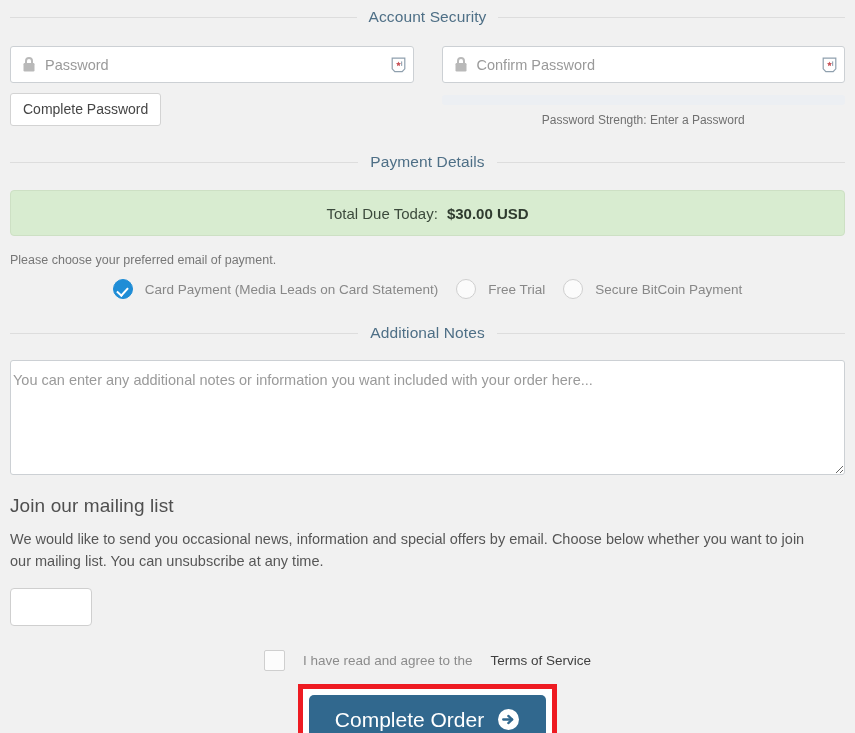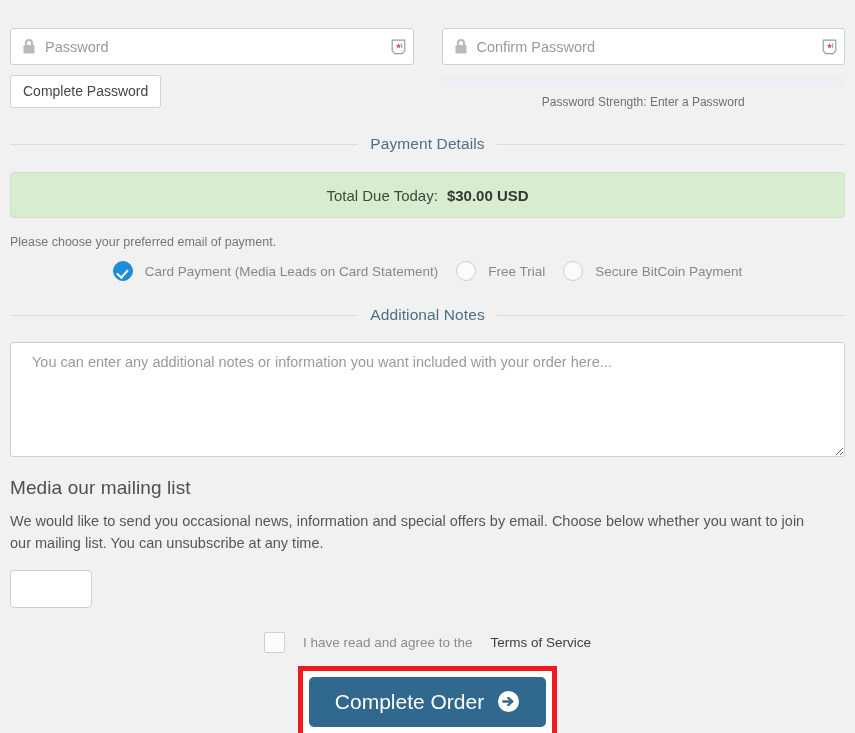--- a/index.html
+++ b/index.html
@@ -175,21 +175,21 @@
   
   .sec-notes { margin-top: 25px; }
   .notes-wrap { margin: 18px 10px 0 10px; }
   .notes-area {
     display: block;
     width: 100%;
     height: 115px;
     background: #ffffff;
     border: 1px solid #ccd0d4;
     border-radius: 3px;
-    padding: 11px 21px;
+    padding: 11px 2px;
     font-family: "Liberation Sans", sans-serif;
     font-size: 14.5px;
     color: #0f172a;
     resize: vertical;
     outline: none;
   }
   .notes-area::placeholder { color: #9a9a9a; opacity: 1; }
 
   
   .mail-block { margin: 20px 10px 0 10px; }
@@ -283,20 +283,25 @@
     white-space: nowrap;
   }
   .arrow-circle { flex: 0 0 auto; line-height: 0; display: block; }
 </style>
 </head>
 <body>
 
 <div class="page">
 
   <div class="sec-account">
+    <div class="legend">
+      <span class="rule"></span>
+      <span class="legend-text">Account Security</span>
+      <span class="rule"></span>
+    </div>
 
     <div class="field-row">
 
       <div class="field-col">
         <div class="input-wrap">
           <span class="lock-icon">
             <svg width="14" height="17" viewBox="0 0 14 17">
               <path d="M4 7V5a3 3 0 0 1 6 0v2" fill="none" stroke="#b9b9b9" stroke-width="2"></path>
               <rect x="1.5" y="7" width="11" height="8.5" rx="1.2" fill="#b9b9b9"></rect>
             </svg>
@@ -374,21 +379,21 @@
       <span class="rule"></span>
       <span class="legend-text">Additional Notes</span>
       <span class="rule"></span>
     </div>
     <div class="notes-wrap">
       <textarea class="notes-area" placeholder="You can enter any additional notes or information you want included with your order here..." style=""></textarea>
     </div>
   </div>
 
   <div class="mail-block">
-    <h3 class="mail-title">Media our mailing list</h3>
+    <h3 class="mail-title">Join our mailing list</h3>
     <p class="mail-desc">We would like to send you occasional news, information and special offers by email. Choose below whether you want to join our mailing list. You can unsubscribe at any time.</p>
 
     <div class="toggle">
       <span class="knob">Yes</span>
       <span class="track"></span>
     </div>
   </div>
 
   <div class="terms-row">
     <span class="chk"></span>

